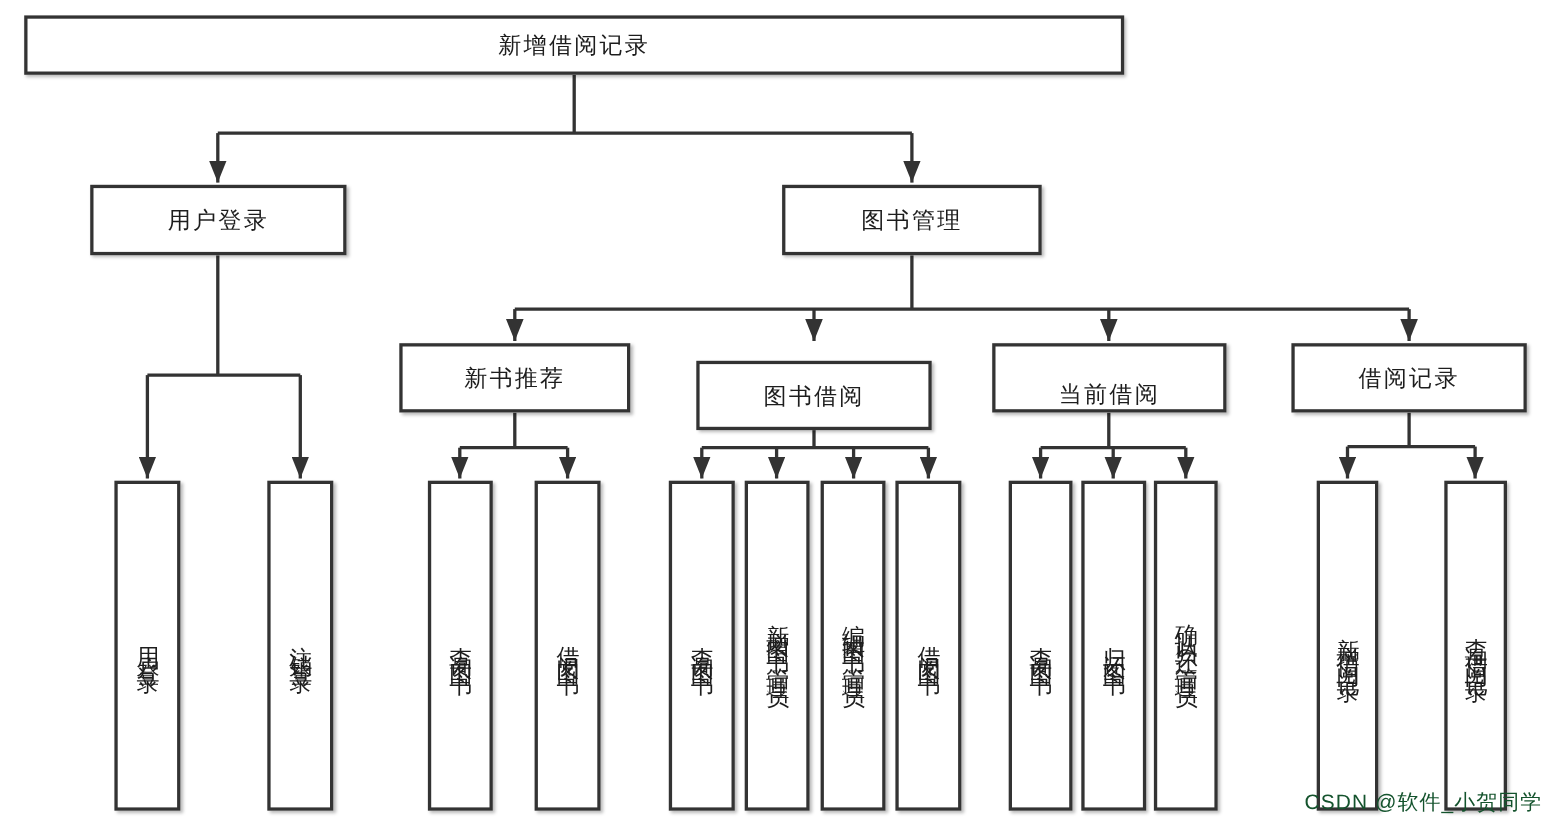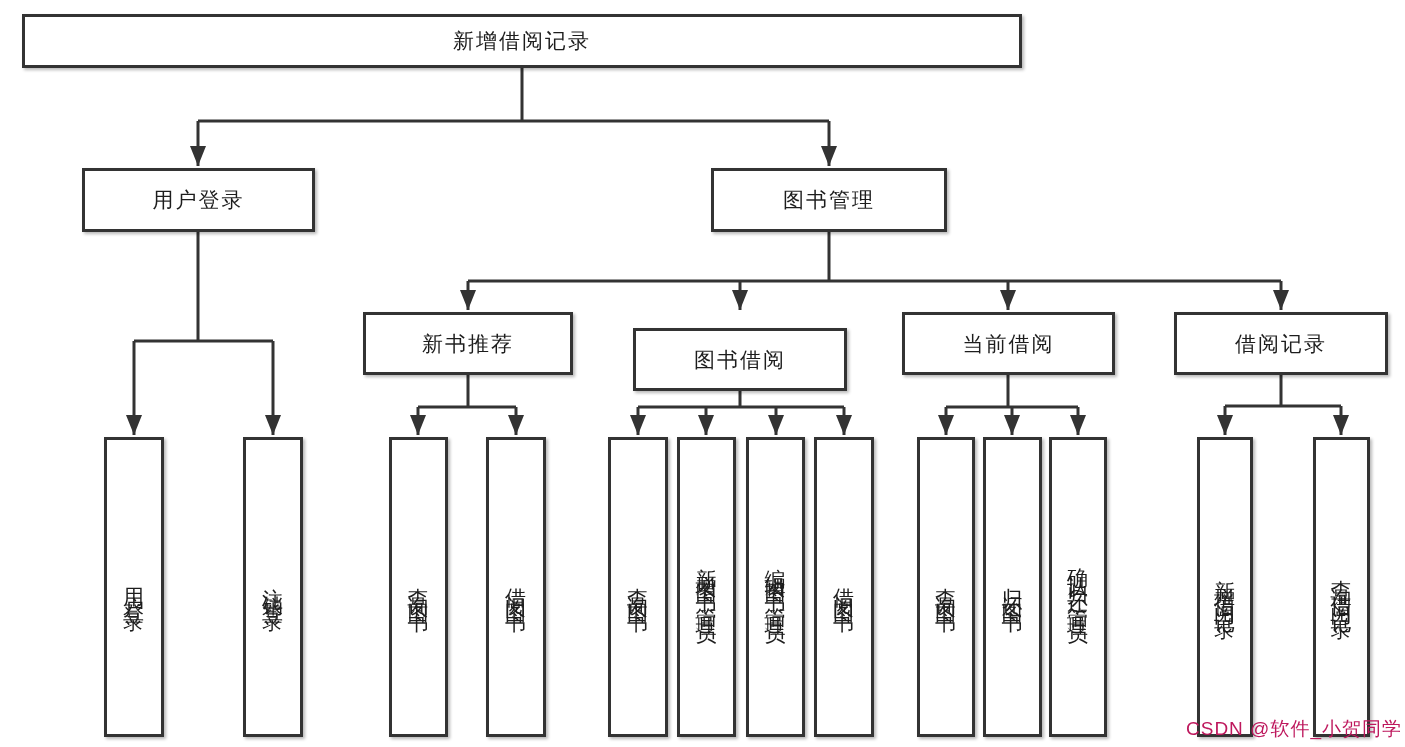--- a/index.html
+++ b/index.html
@@ -38,21 +38,21 @@
     text-orientation: mixed;
     letter-spacing: 8px;
     white-space: normal;
     line-height: 1;
   }
   .watermark {
     position: absolute;
     left: 1186px;
     top: 716px;
     font-size: 19px;
-    color: #be185d;
+    color: #14532d;
     letter-spacing: 1px;
     z-index: 6;
     white-space: nowrap;
     text-align: right;
   }
 </style>
 </head>
 <body>
 
 <div class="stage">
@@ -110,21 +110,21 @@
   <div class="node" style="left:711px; top:168px; width:236px; height:64px;">
     <span class="lbl">图书管理</span>
   </div>
 
   <div class="node" style="left:363px; top:312px; width:210px; height:63px;">
     <span class="lbl">新书推荐</span>
   </div>
   <div class="node" style="left:633px; top:312px; width:214px; height:63px;margin-top:16px;">
     <span class="lbl">图书借阅</span>
   </div>
-  <div class="node" style="left:902px; top:312px; width:213px; height:63px;">
+  <div class="node" style="left:902px; top:312px; width:213px; height:63px;align-items:flex-end;">
     <span class="lbl">当前借阅</span>
   </div>
   <div class="node" style="left:1174px; top:312px; width:214px; height:63px;">
     <span class="lbl">借阅记录</span>
   </div>
 
   <div class="node vnode" style="left:104px; top:437px; width:60px; height:300px;">
     <span class="lbl">用户登录</span>
   </div>
   <div class="node vnode" style="left:243px; top:437px; width:60px; height:300px;">

